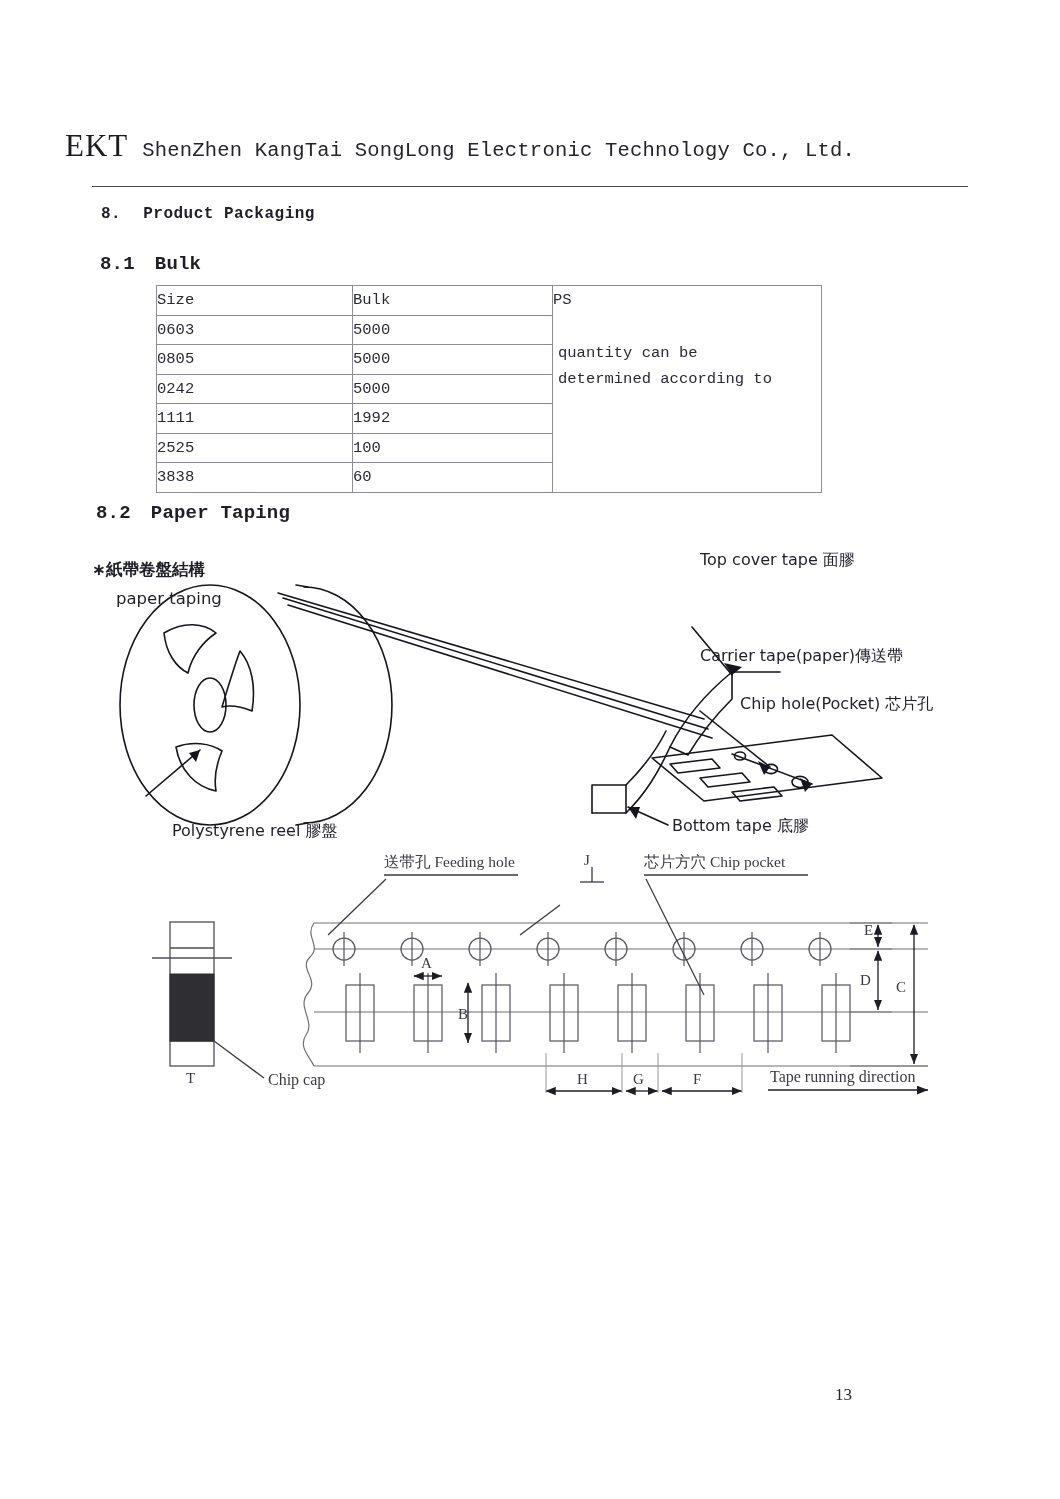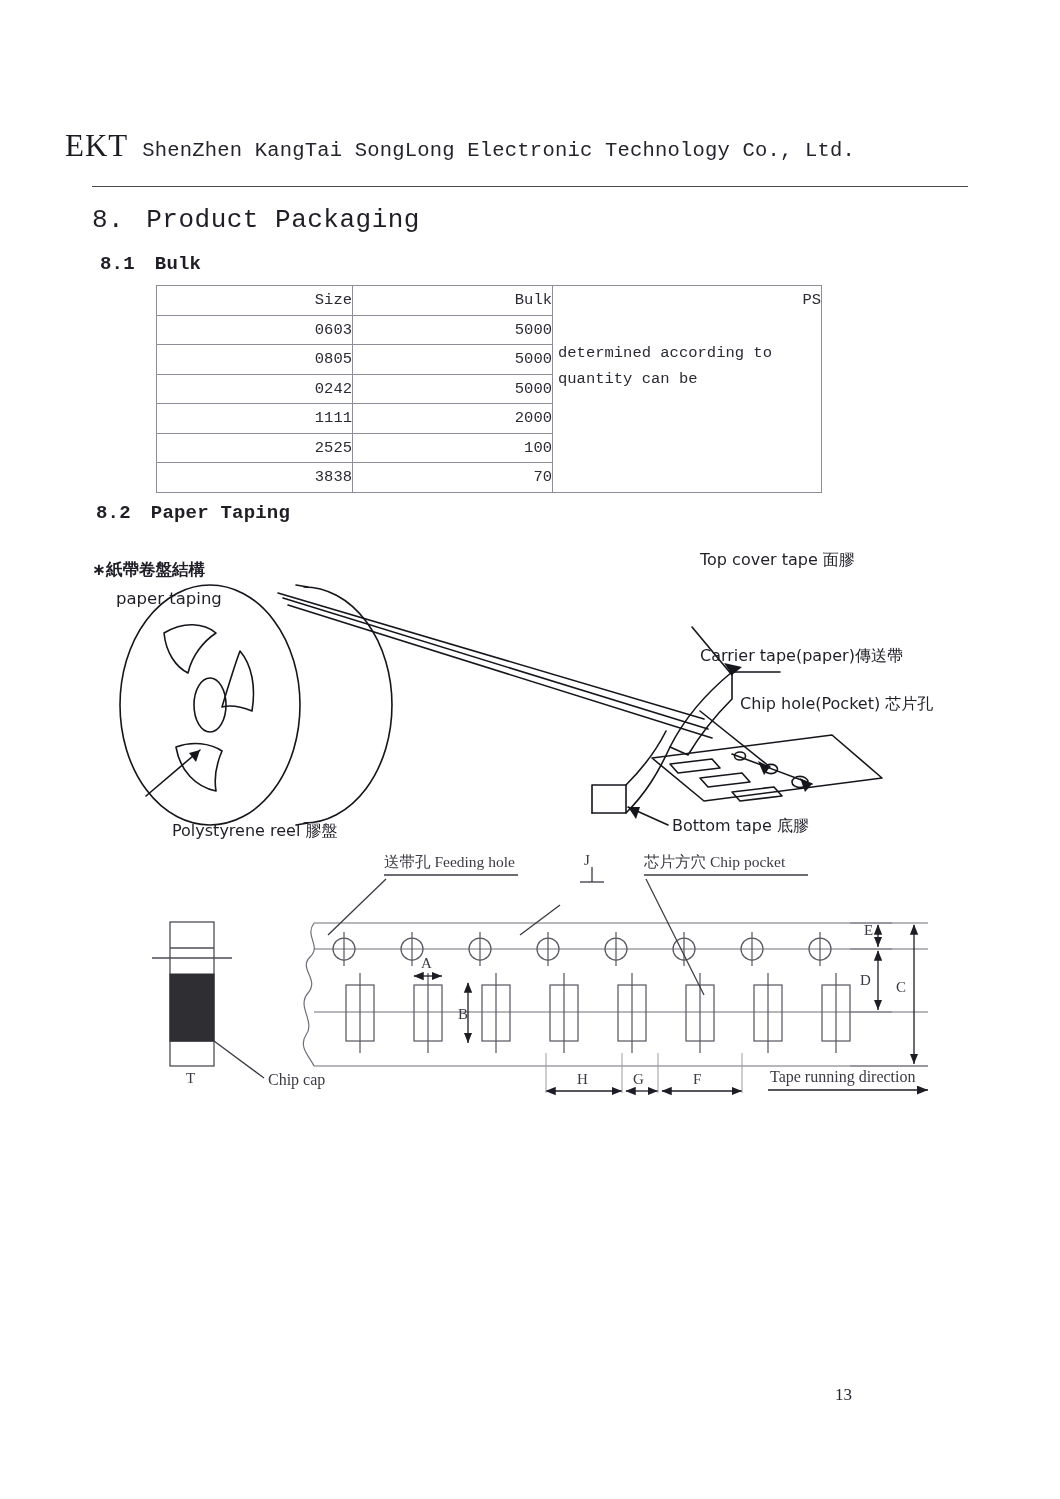--- a/index.html
+++ b/index.html
@@ -49,24 +49,25 @@
   }
 
   
   .h-sec {
     position: absolute;
     font-family: "Liberation Mono", "DejaVu Sans Mono", monospace;
     color: #1e1e26;
     white-space: nowrap;
   }
   #sec8 {
-    left: 92px;
+    left: 101px;
     top: 205px;
-    font-size: 26px;
+    font-size: 16px;
     letter-spacing: 0.5px;
+    font-weight: bold;
   }
   #sec8 .num { margin-right: 22px; }
   #sec81 {
     left: 100px;
     top: 253px;
     font-size: 19px;
     font-weight: bold;
     letter-spacing: 0.2px;
   }
   #sec81 .num { margin-right: 20px; margin-top: 20px; }
@@ -87,21 +88,21 @@
     width: 665px;
     border-collapse: collapse;
     table-layout: fixed;
   }
   .bulk-table td, .bulk-table th {
     border: 1px solid #8d8d97;
     font-family: "Liberation Mono", "DejaVu Sans Mono", monospace;
     font-size: 15.5px;
     font-weight: normal;
     color: #2a2a35;
-    text-align: right;
+    text-align: left;
     height: 28.5px;
     padding: 0;
     line-height: 28.5px;
     margin-top: 42px;
   }
   .bulk-table col.c-size { width: 196px; }
   .bulk-table col.c-bulk { width: 200px; }
   .bulk-table col.c-ps   { width: 269px; }
 
   
@@ -169,36 +170,36 @@
     <tr>
       <td>0805</td>
       <td>5000</td>
     </tr>
     <tr>
       <td>0242</td>
       <td>5000</td>
     </tr>
     <tr>
       <td>1111</td>
-      <td>2000</td>
+      <td>1992</td>
     </tr>
     <tr>
       <td>2525</td>
       <td>100</td>
     </tr>
     <tr>
       <td>3838</td>
-      <td>70</td>
+      <td>60</td>
     </tr>
   </tbody>
 </table>
 
 <div style="position:absolute; left:558px; top:340px; width:262px; font-family:'Liberation Mono','DejaVu Sans Mono',monospace; font-size:15.5px; color:#2a2a35; line-height:26px;">
+  <span class="ps-line" style="display:block;">quantity can be</span>
   <span class="ps-line" style="display:block;">determined according to</span>
-  <span class="ps-line" style="display:block;">quantity can be</span>
 </div>
 
 <div class="h-sec" id="sec82">
   <span class="num">8.2</span><span>Paper Taping</span>
 </div>
 
 <div class="fig" id="fig-reel">
 <svg width="880" height="310" viewBox="0 0 880 310" xmlns="http://www.w3.org/2000/svg">
   <g fill="none" stroke="#15151c" stroke-width="1.6" stroke-linejoin="round" stroke-linecap="round">
 

